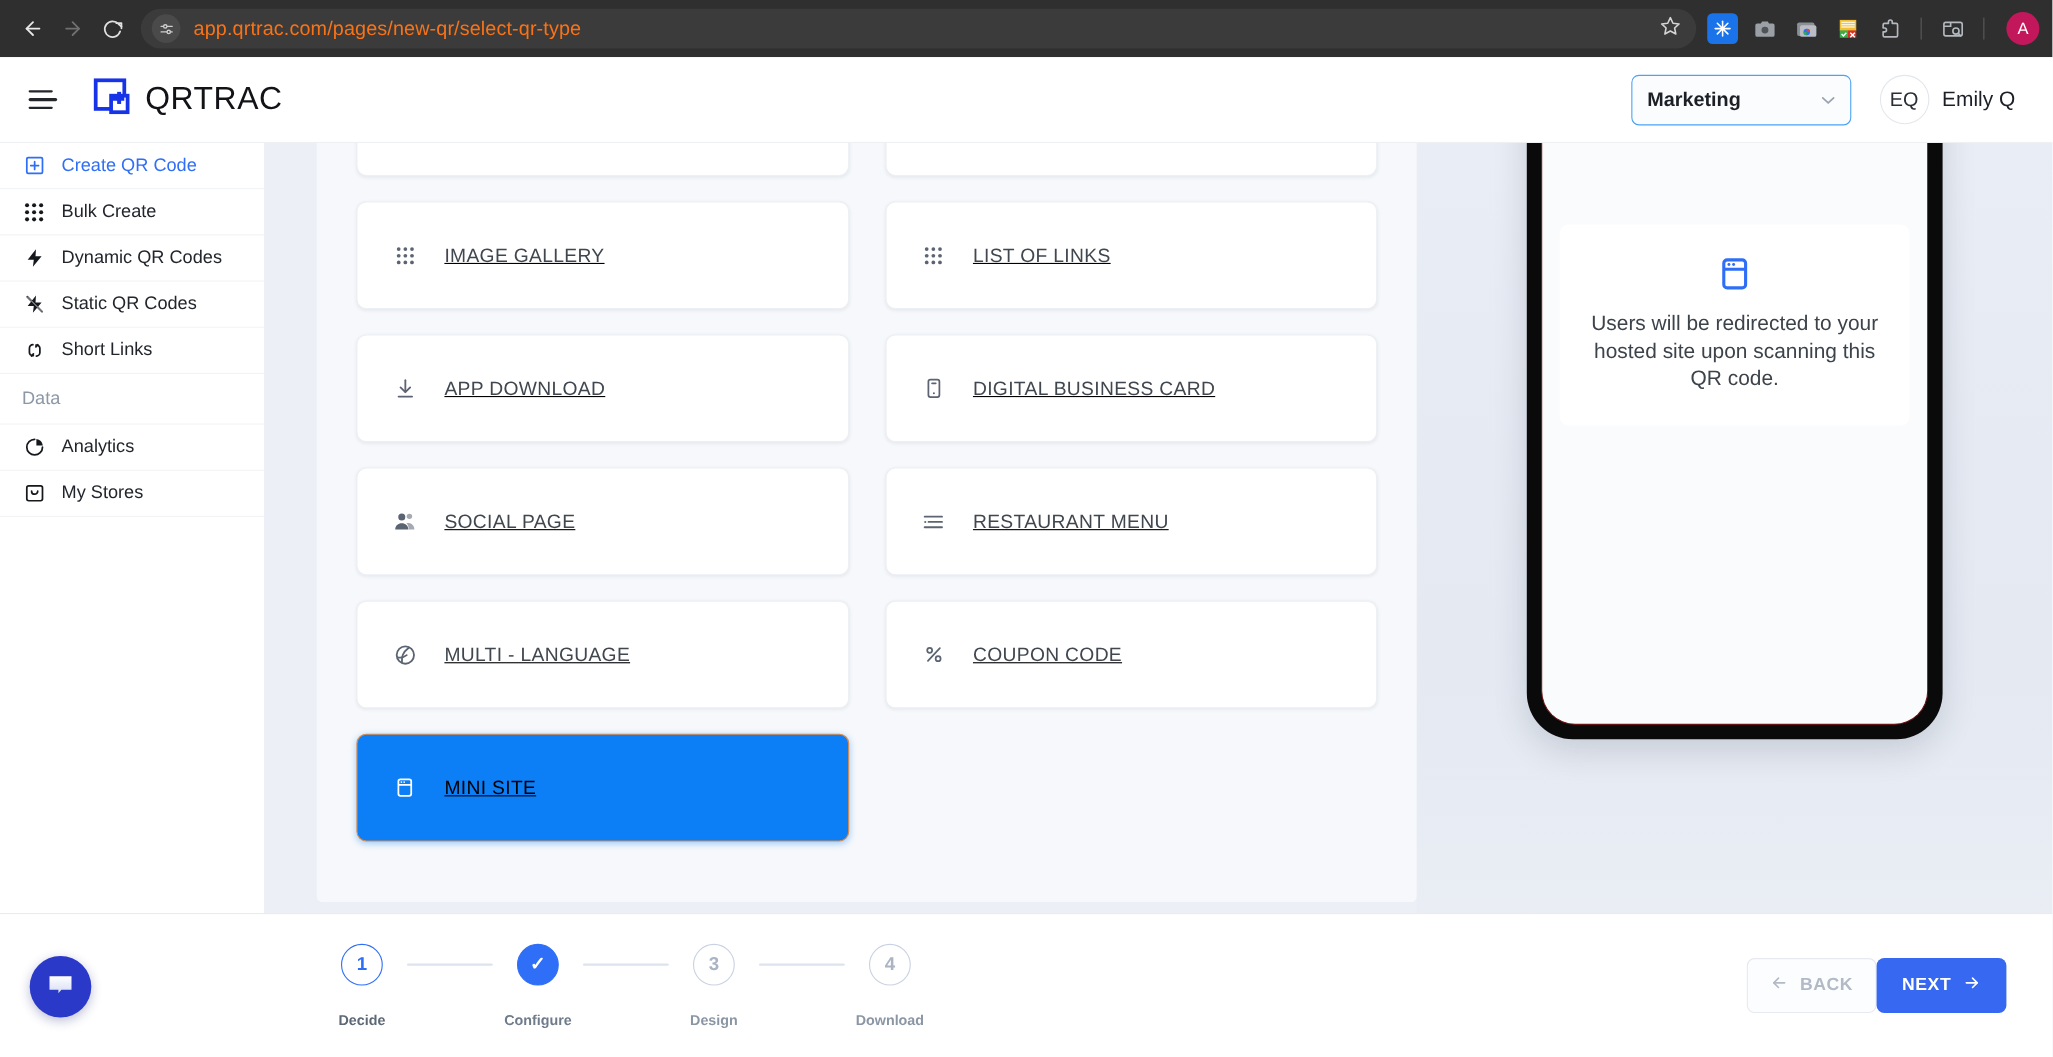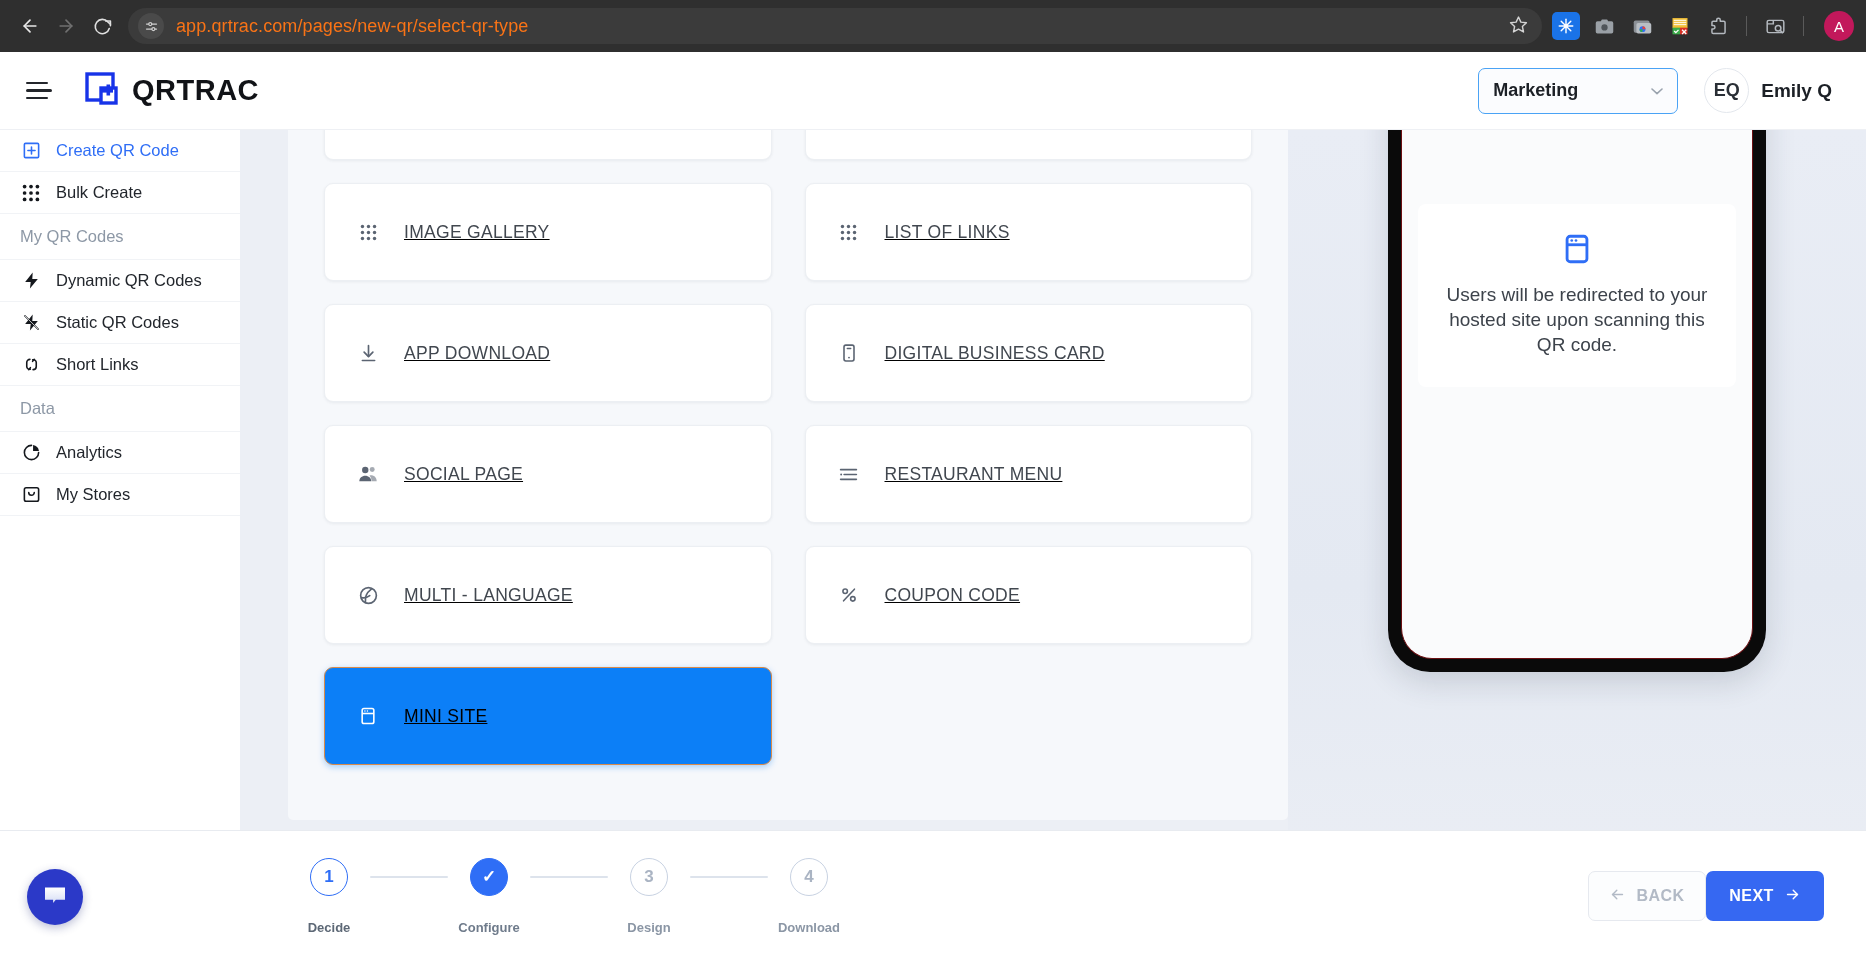--- a/index.html
+++ b/index.html
@@ -74,34 +74,34 @@
     border-bottom: 1px solid #eef0f4;
     position: relative; z-index: 5;
   }
   .hamburger { width: 34px; height: 34px; display: flex; flex-direction: column;
     justify-content: center; gap: 5px; padding: 0 4px; cursor: pointer; }
   .hamburger span { display: block; height: 2.2px; background: #23262b; border-radius: 2px; }
   .hamburger span:nth-child(1) { width: 22px; }
   .hamburger span:nth-child(2) { width: 26px; }
   .hamburger span:nth-child(3) { width: 22px; }
   .brand { display: flex; align-items: center; gap: 12px; margin-left: 28px; }
-  .brand-name { font-size: 29px; font-weight: 700; color: #111317; letter-spacing: .5px; }
+  .brand-name { font-size: 29px; font-weight: 400; color: #111317; letter-spacing: .5px; }
   .header-right { margin-left: auto; display: flex; align-items: center; gap: 26px; }
   .org-select {
     width: 200px; height: 46px;
     border: 1.6px solid #4aa3f5;
     border-radius: 7px;
     background: #fbfcfe;
     display: flex; align-items: center;
     padding: 0 14px;
     cursor: pointer;
   }
   .org-select-label { font-size: 18px; color: #1c2026; font-weight: 600; }
   .org-caret { margin-left: auto; color: #9aa3ae; font-size: 12px; }
-  .user-chip { display: flex; align-items: center; gap: 12px; font-weight: bold; }
+  .user-chip { display: flex; align-items: center; gap: 12px; }
   .user-avatar {
     width: 45px; height: 45px; border-radius: 50%;
     border: 1.3px solid #e3e7ed; background: #fff;
     display: flex; align-items: center; justify-content: center;
     font-size: 18px; color: #2a2f36;
   }
   .user-name { font-size: 19px; color: #1c2026; }
 
   
   .app-body { display: flex; height: calc(961px - 52px - 78px); width: 100%; }
@@ -430,21 +430,20 @@
               <circle cx="9" cy="9" r="1.85"></circle>
               <circle cx="15.4" cy="9" r="1.85"></circle>
             <circle cx="2.6" cy="15.4" r="1.85"></circle>
               <circle cx="9" cy="15.4" r="1.85"></circle>
               <circle cx="15.4" cy="15.4" r="1.85"></circle>
           </svg>
         </span>
         <span>Bulk Create</span>
       </div>
 
-      <div class="nav-section">My QR Codes</div>
 
       <div class="nav-item">
         <span class="nav-ico">
           <svg width="19" height="19" viewBox="0 0 24 24" fill="#15181d">
               <polygon points="13.5 2 4 14 11 14 10 22 20 10 13 10"></polygon>
             </svg>
         </span>
         <span>Dynamic QR Codes</span>
       </div>
 

